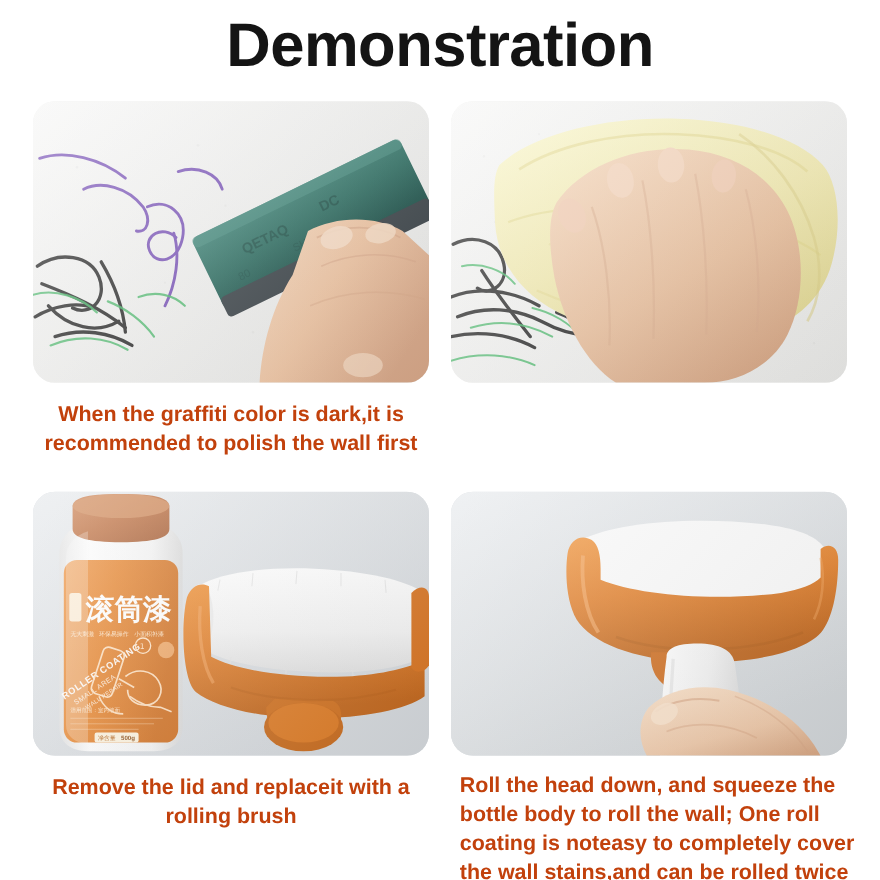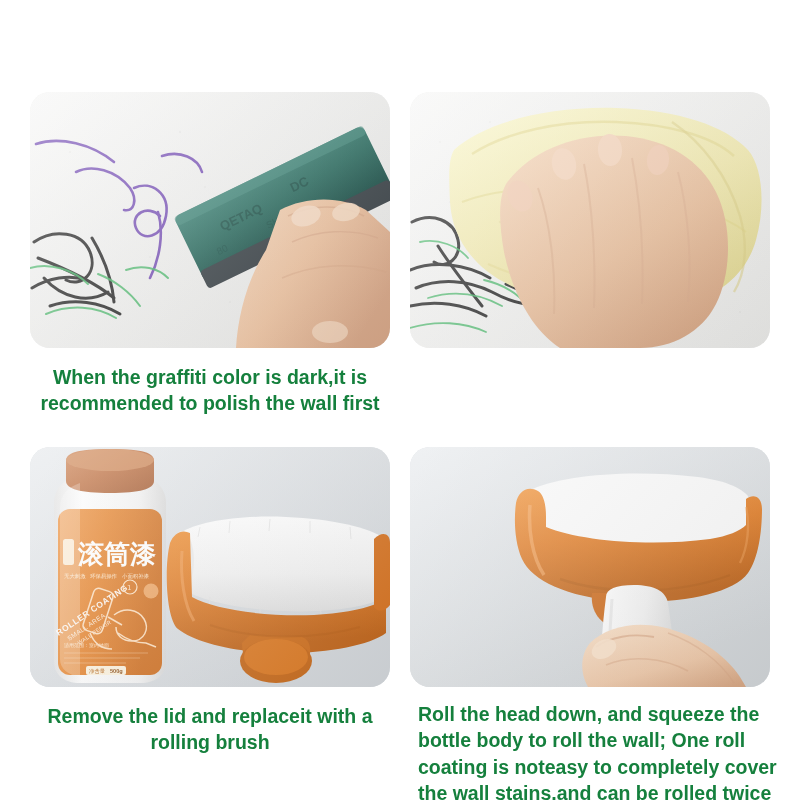--- a/index.html
+++ b/index.html
@@ -18,35 +18,36 @@
 
   .grid{position:absolute;left:0;top:92px;width:800px;}
   .row{position:relative;width:800px;}
   .cell{position:absolute;}
 
   .photo{
     position:absolute;border-radius:20px;overflow:hidden;
     background:#e4e7ea;
   }
   .cap{
-    position:absolute;color:#15803d;font-weight:bold;
+    position:absolute;color:#c2410c;font-weight:bold;
     font-size:19.5px;line-height:1.35;
   }
   .cap.center{text-align:center;}
   .cap.left{text-align:left;}
 
   .shade{position:absolute;left:0;top:0;width:100%;height:100%;
     background:linear-gradient(135deg,rgba(255,255,255,.35),rgba(0,0,0,.06));
     pointer-events:none;}
 </style>
 </head>
 <body>
 
 <div class="page">
 
+  <div class="title">Demonstration</div>
 
   <div class="grid">
 
     <div class="row" style="height:300px;">
 
       <div class="cell" style="left:30px;top:0;width:360px;height:256px;">
         <div class="photo" style="left:0;top:0;width:360px;height:256px;background:#f3f3f2;">
           <svg viewBox="0 0 360 256" width="360" height="256" preserveAspectRatio="none">
             <defs>
               <linearGradient id="w1" x1="0" y1="0" x2="1" y2="1">

